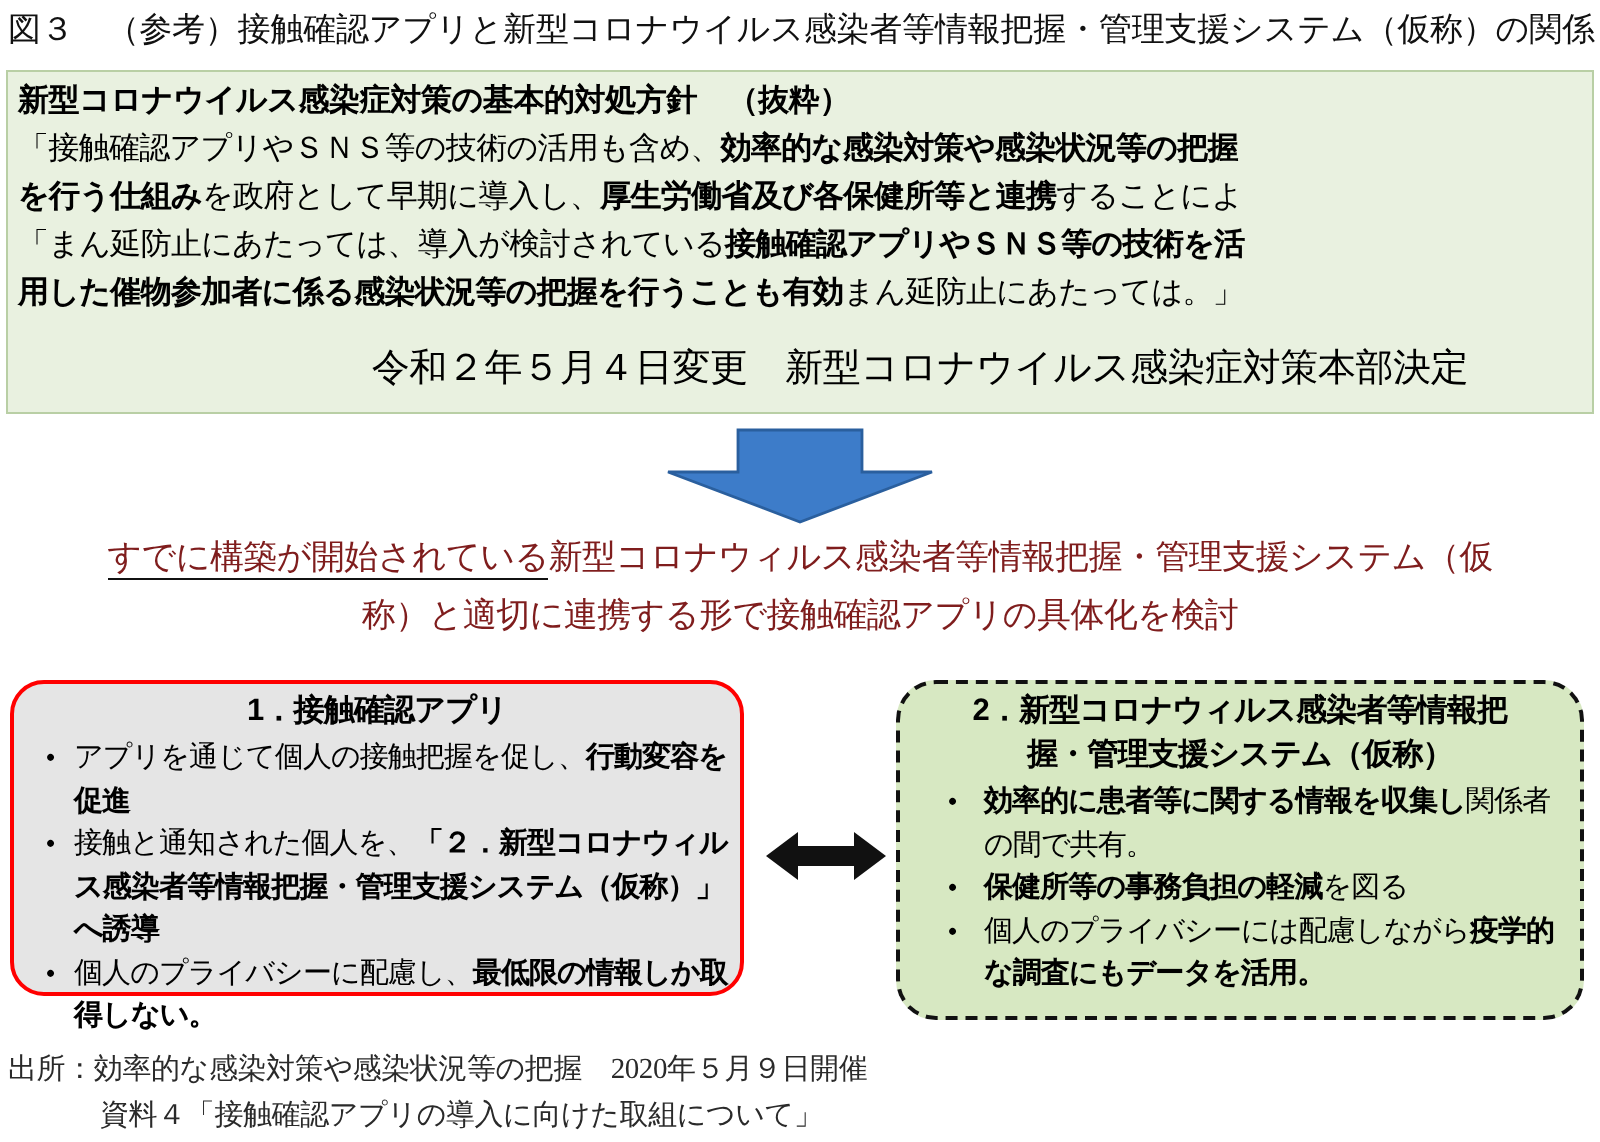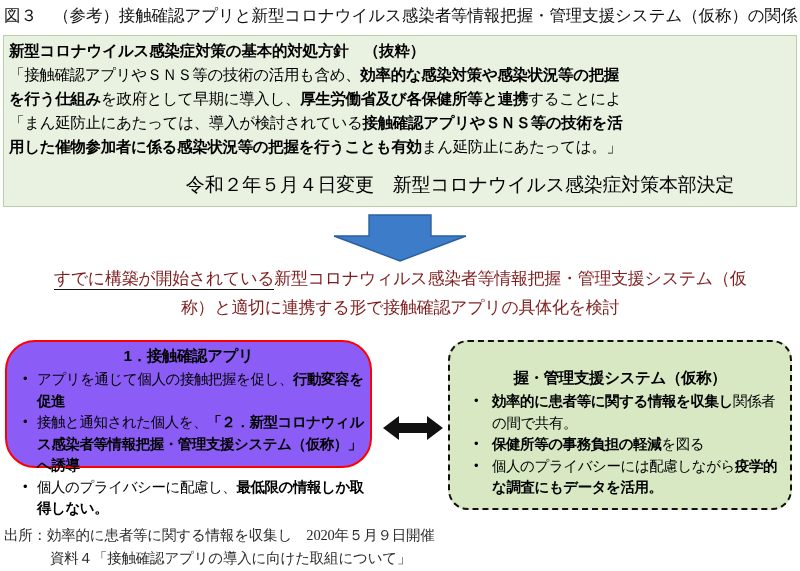--- a/index.html
+++ b/index.html
@@ -90,25 +90,25 @@
     border-bottom: 1.6px solid #111111;
     padding-bottom: 1px;
   }
 
   
   #box-left {
     position: absolute;
     left: 5px;
     top: 340px;
     width: 367px;
-    height: 128px;
+    height: 158px;
     box-sizing: border-box;
-    background: #8b5cf6;
+    background: #e5e5e5;
     border: 2.6px solid #ff0000;
-    border-radius: 30px;
+    border-radius: 17px;
   }
   #box-right {
     position: absolute;
     left: 448px;
     top: 340px;
     width: 344px;
     height: 170px;
     box-sizing: border-box;
     background: #d7e8c2;
     border: 2.4px dashed #111111;
@@ -218,26 +218,26 @@
     <li><span>個人のプライバシーに配慮し、</span><b>最低限の情報しか取得しない。</b></li>
   </ul>
 </div>
 
 <svg id="link-arrow" viewBox="0 0 62 30">
   <polygon points="1,15 17,3 17,10 45,10 45,3 61,15 45,27 45,20 17,20 17,27" fill="#111111"></polygon>
 </svg>
 
 <div id="box-right">
   <div class="box-heading">
-    <br>
+    <span>2．新型コロナウィルス感染者等情報把</span><br>
     <span>握・管理支援システム（仮称）</span>
   </div>
   <ul class="bullets">
     <li><b>効率的に患者等に関する情報を収集し</b><span>関係者の間で共有。</span></li>
     <li><b>保健所等の事務負担の軽減</b><span>を図る</span></li>
     <li><span>個人のプライバシーには配慮しながら</span><b>疫学的な調査にもデータを活用。</b></li>
   </ul>
 </div>
 
 <div id="source-note">
-  <div>出所：効率的に患者等に関する情報を収集し　2020年５月９日開催</div>
+  <div>出所：効率的な感染対策や感染状況等の把握　2020年５月９日開催</div>
   <div class="l2">資料４「接触確認アプリの導入に向けた取組について」</div>
 </div>
 
 </body></html>

